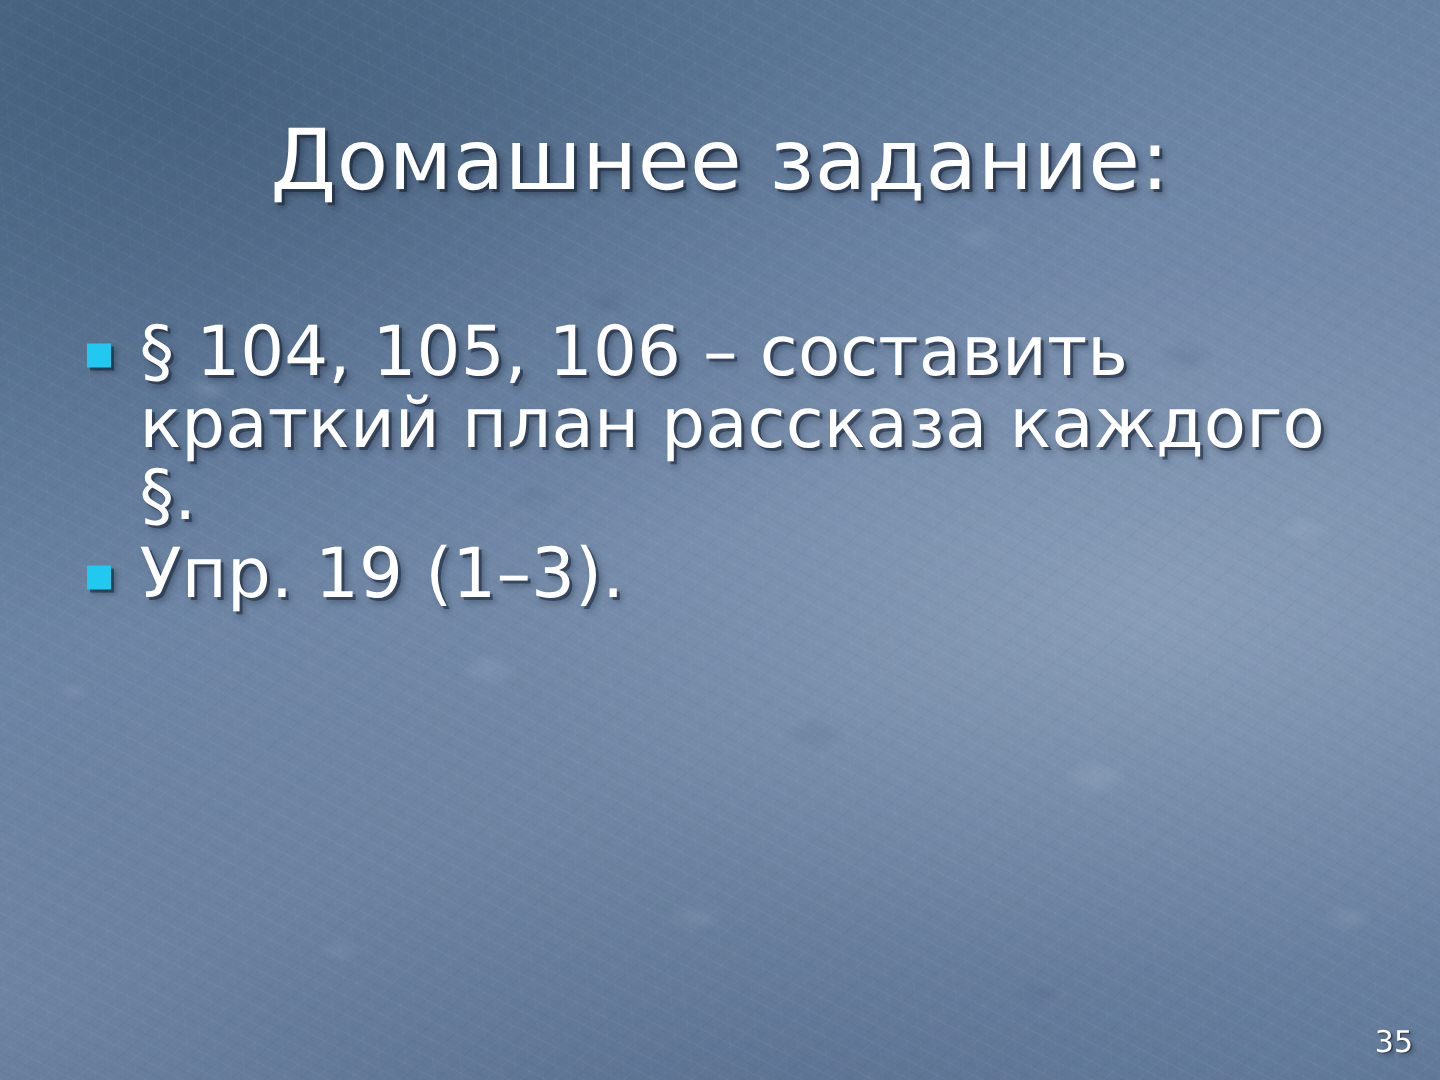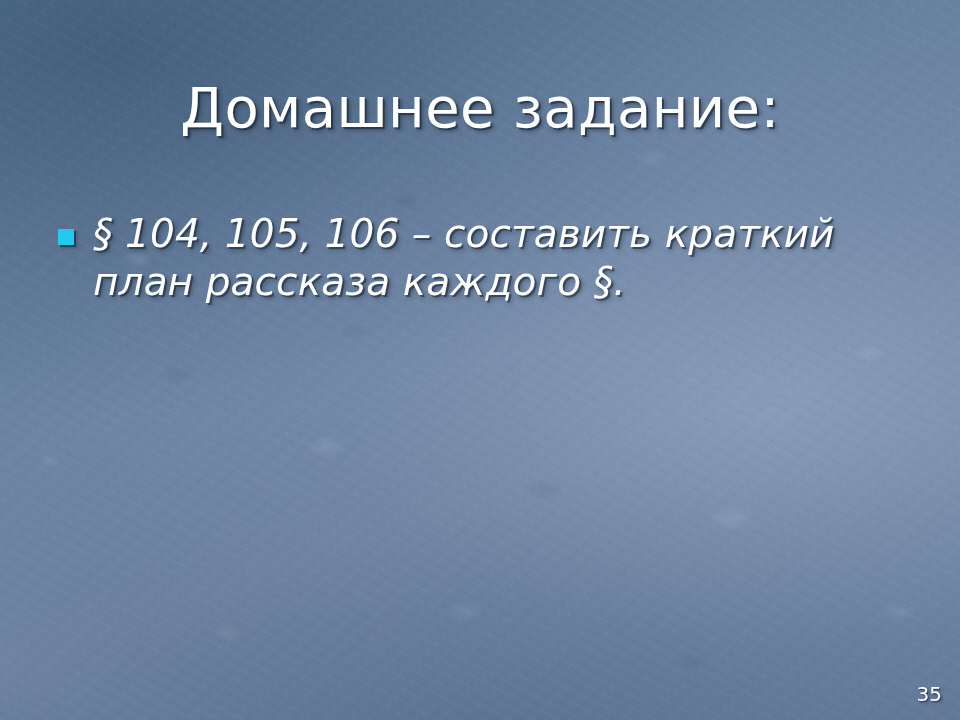--- a/index.html
+++ b/index.html
@@ -114,27 +114,26 @@
     margin-top: 19px;
     margin-right: 19px;
     background: #21c8f0;
     box-shadow:
       2px 2px 0 rgba(26,40,60,.60),
       3px 3px 3px rgba(20,32,50,.35);
   }
   .bullet-text {
     flex: 1 1 auto;
     color: #ffffff;
-    font-size: 39px;
+    font-size: 46px;
     line-height: 48px;
     letter-spacing: .1px;
     text-shadow:
       2px 2px 0 rgba(26,40,60,.58),
       3px 3px 4px rgba(20,32,50,.40);
-    font-style: italic;
   }
 
   
   #slide-number {
     position: absolute;
     right: 46px;
     bottom: 14px;
     color: #ffffff;
     font-size: 20px;
     line-height: 24px;
@@ -155,18 +154,22 @@
 
   <div id="title">Домашнее задание:</div>
 
   <div id="body">
 
     <div class="bullet-row">
       <span class="bullet-marker"></span>
       <span class="bullet-text">§ 104, 105, 106 – составить краткий план рассказа каждого §.</span>
     </div>
 
+    <div class="bullet-row">
+      <span class="bullet-marker"></span>
+      <span class="bullet-text">Упр. 19 (1–3).</span>
+    </div>
 
   </div>
 
   <div id="slide-number">35</div>
 
 </div>
 
 </body></html>

